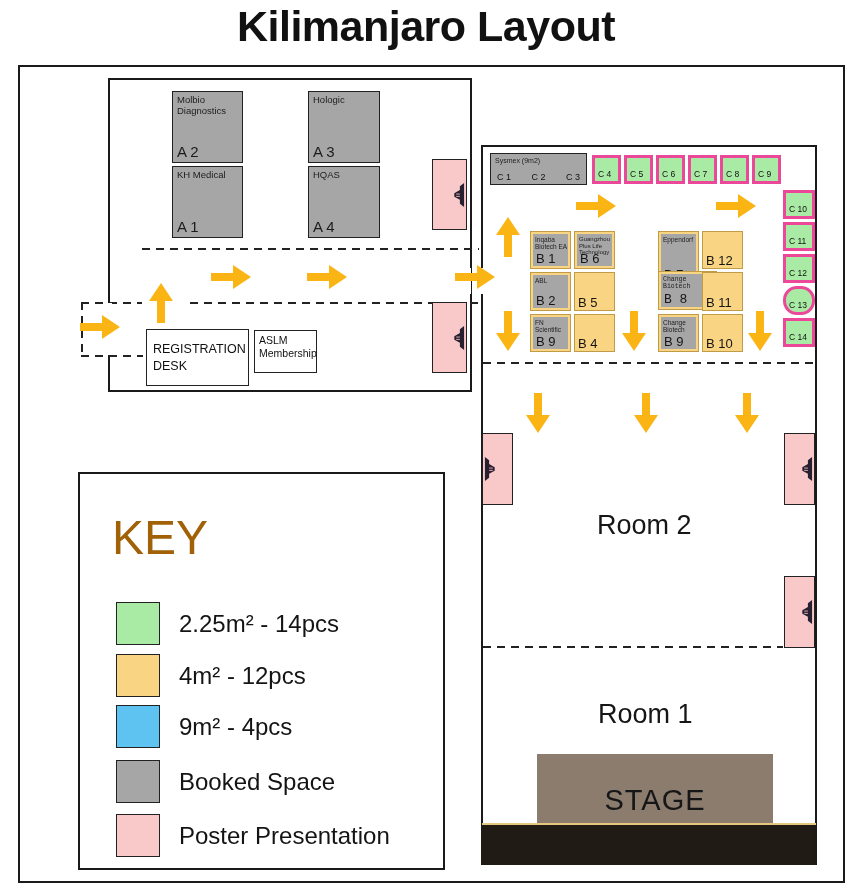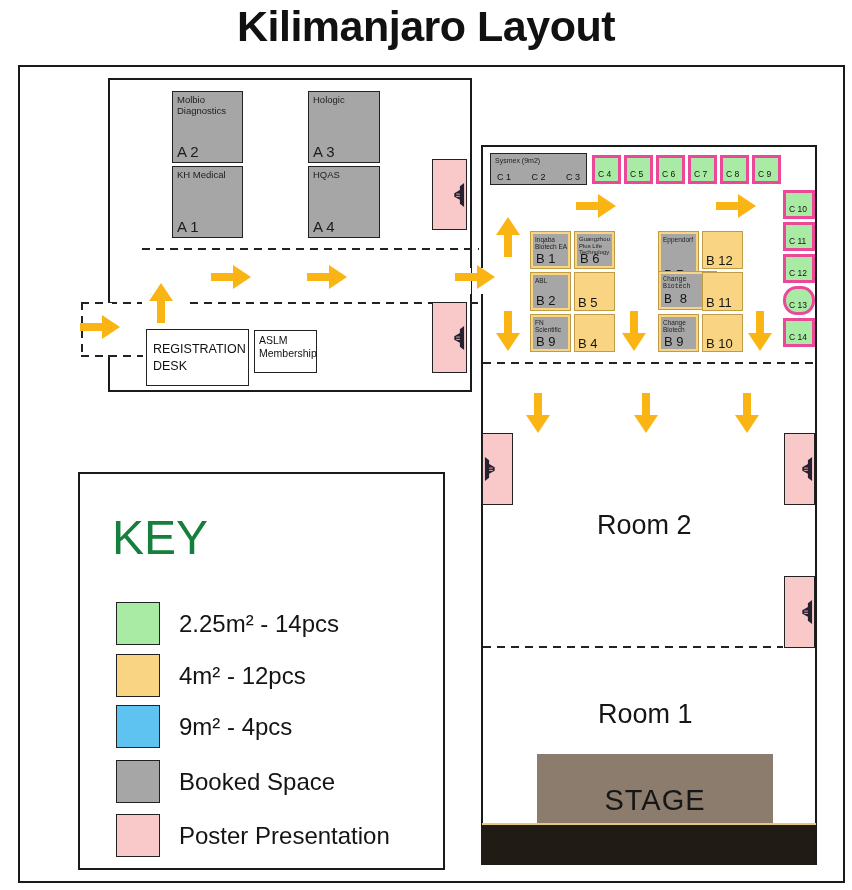--- a/index.html
+++ b/index.html
@@ -40,21 +40,21 @@
   .rot-up{transform:rotate(-90deg);}
   .rot-down{transform:rotate(90deg);}
   
   .room-label{position:absolute;font-size:27px;color:#161616;}
   .stage{position:absolute;background:var(--stage,#8b7c6e);display:flex;align-items:flex-end;justify-content:center;}
   .stage span{font-size:29px;color:#161616;margin-bottom:6px;letter-spacing:1px;}
   .black-bar{position:absolute;background:var(--bar,#211b15);}
   .tan-line{position:absolute;height:2px;background:#e3c87e;}
   
   .key-box{position:absolute;left:78px;top:472px;width:363px;height:394px;border:2px solid #1a1a1a;background:#fff;}
-  .key-heading{position:absolute;left:32px;top:36px;font-size:48px;font-weight:500;letter-spacing:0;color:#15803d;}
+  .key-heading{position:absolute;left:32px;top:36px;font-size:48px;font-weight:500;letter-spacing:0;color:#a16207;}
   .key-row{position:absolute;left:0;width:100%;height:43px;}
   .key-swatch{position:absolute;left:36px;top:0;width:44px;height:43px;border:1.5px solid #222;box-sizing:border-box;}
   .key-label{position:absolute;left:99px;top:50%;transform:translateY(-50%);font-size:24px;color:#141414;}
 </style>
 </head>
 <body>
 
 <div class="page">
 
   <div class="title">Kilimanjaro Layout</div>

